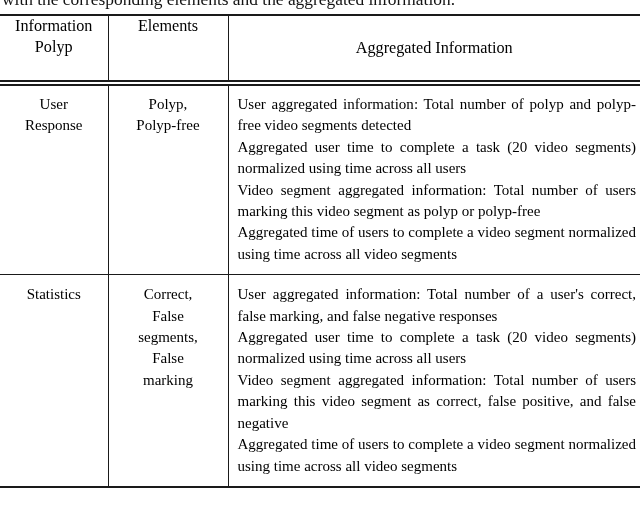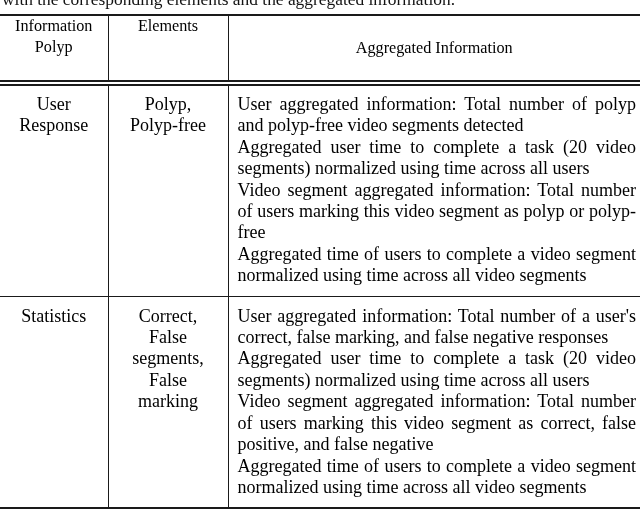--- a/index.html
+++ b/index.html
@@ -88,21 +88,21 @@
     text-align: center;
     font-size: 16.2px;
     line-height: 21px;
     padding-top: 6px;
     padding-bottom: 5px;
   }
   .hcell.c3 { padding-top: 22px; }
 
   
   .bcell {
-    font-size: 18px;
+    font-size: 15px;
     line-height: 21.4px;
   }
   .bcell.c1, .bcell.c2 {
     text-align: center;
     padding-top: 9px;
   }
   .bcell.c3 {
     text-align: justify;
     text-justify: inter-word;
     padding: 9px 4px 9px 9px;

